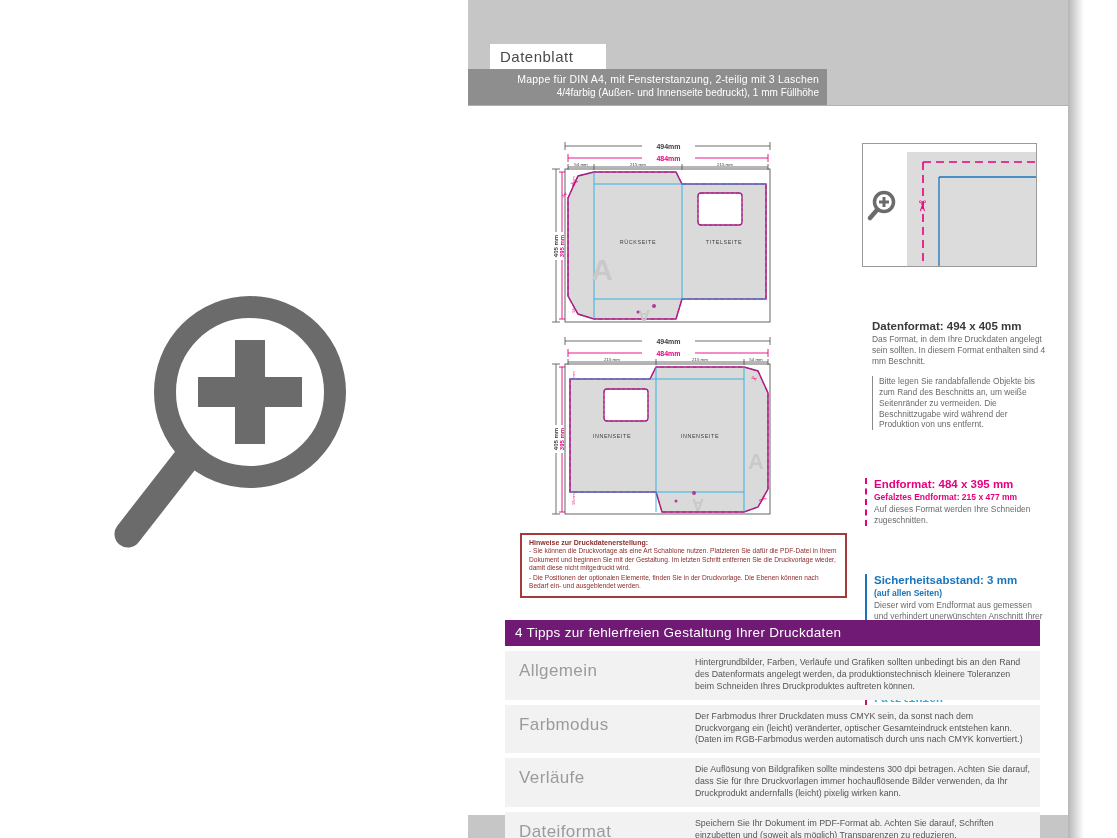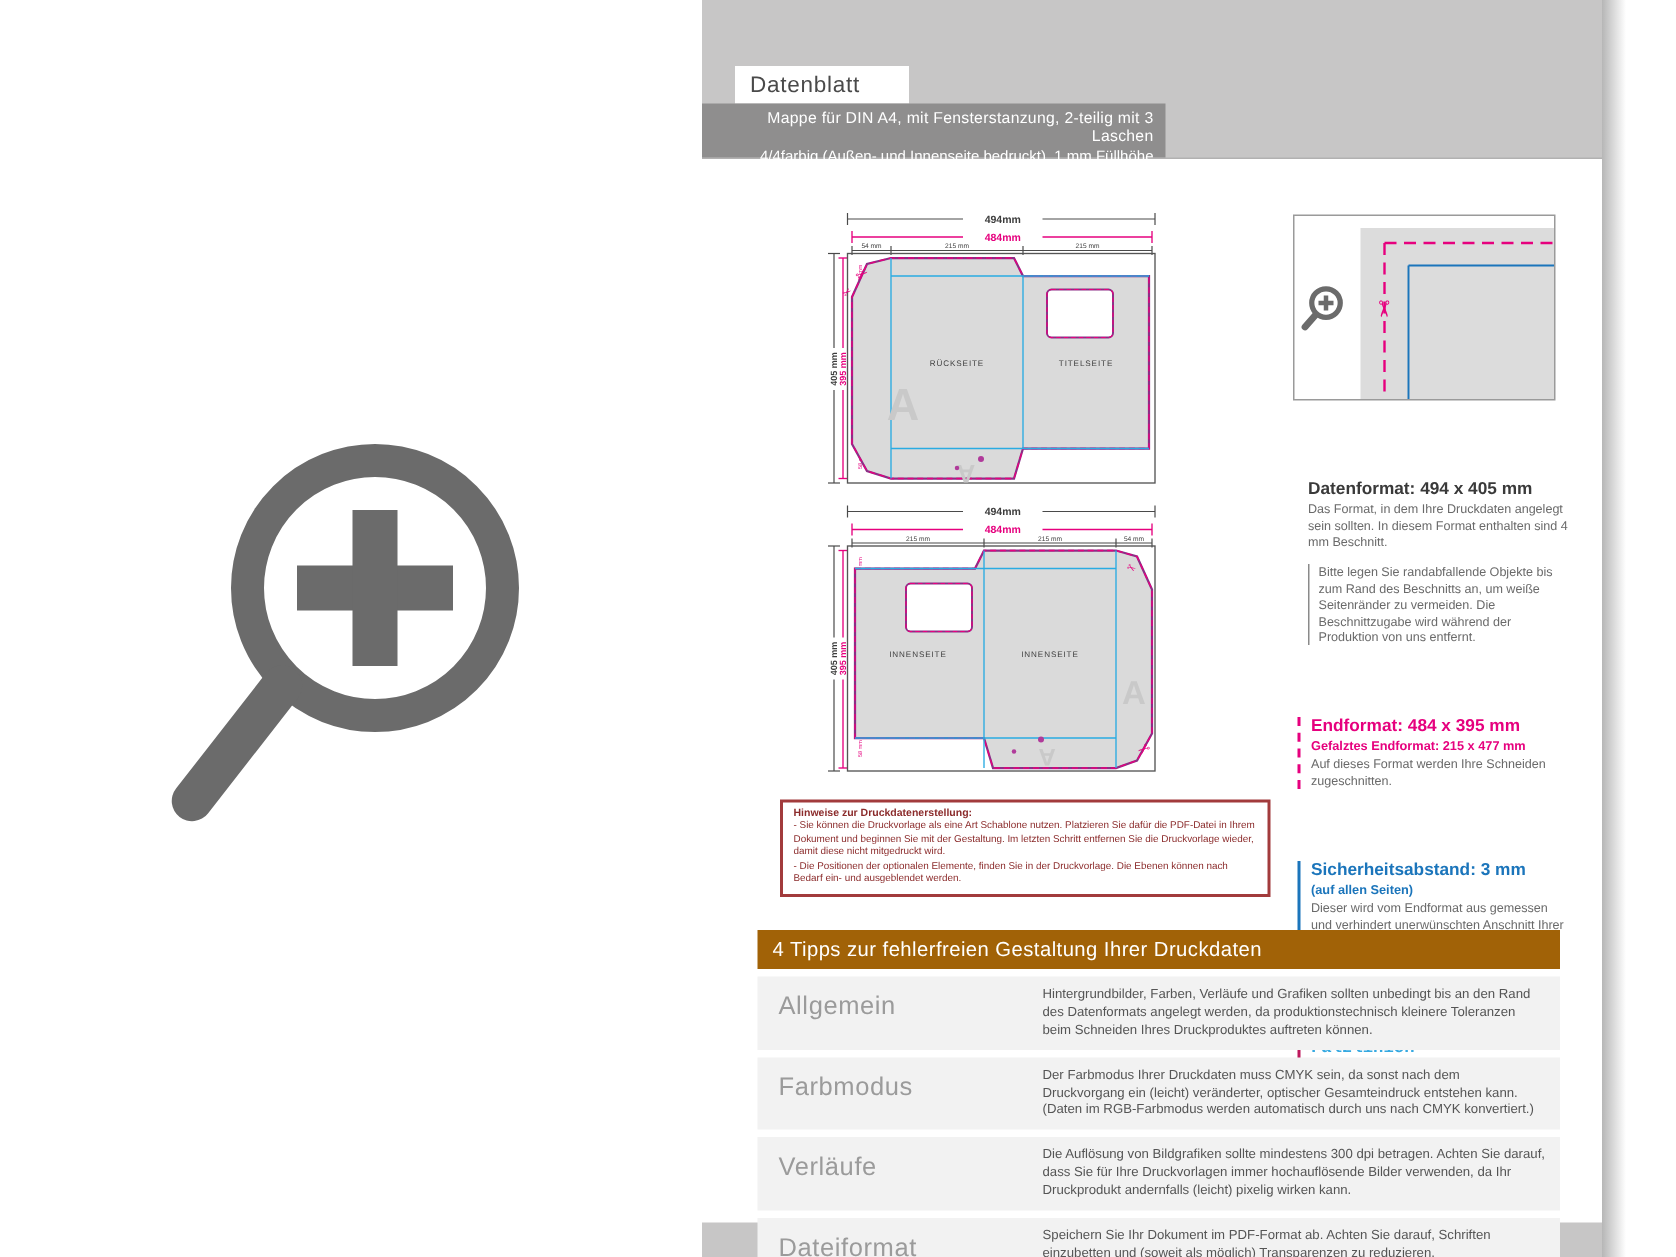--- a/index.html
+++ b/index.html
@@ -11,21 +11,21 @@
   .big-zoom{position:absolute;left:100px;top:272px;}
   
   .page{position:absolute;left:468px;top:0;width:600px;height:838px;background:#ffffff;}
   .page-shadow{position:absolute;left:1068px;top:0;width:16px;height:838px;
     background:linear-gradient(to right,rgba(110,110,110,.5),rgba(255,255,255,0));}
   .band-top{position:absolute;left:0;top:0;width:600px;height:105px;background:#c7c6c6;
     border-bottom:1px solid #b2b1b1;}
   .band-bottom{position:absolute;left:0;bottom:0;width:600px;height:23px;background:#c7c6c6;}
   .sheet-label{position:absolute;left:22px;top:44px;width:116px;height:25px;background:#ffffff;
     color:#4a4a4a;font-size:15px;letter-spacing:.5px;line-height:25px;padding-left:10px;box-sizing:border-box;}
-  .title-bar{position:absolute;left:0;top:69px;width:309px;height:36px;background:#8f8e8e;
+  .title-bar{position:absolute;left:0;top:69px;width:359px;height:36px;background:#8f8e8e;
     color:#ffffff;text-align:right;box-sizing:border-box;padding:4px 8px 0 6px;}
   .title-bar .t1{font-size:10.5px;letter-spacing:.2px;}
   .title-bar .t2{font-size:10px;margin-top:2px;}
   
   .drawing{position:absolute;}
   .dimtext{font-size:7px;font-weight:bold;fill:#3d3d3d;text-anchor:middle;}
   .dimtext-m{font-size:7px;font-weight:bold;fill:#e6007e;text-anchor:middle;}
   .segtext{font-size:4.4px;fill:#3d3d3d;text-anchor:middle;}
   .flaptext{font-size:3.7px;fill:#e6007e;text-anchor:middle;}
   .paneltext{font-size:5.4px;fill:#3f3f3f;letter-spacing:.6px;text-anchor:middle;}
@@ -53,21 +53,21 @@
   .sec-note{margin-top:9px;padding-left:6px;border-left:1.5px solid #8a8a8a;
     font-size:8.4px;color:#6a6a6a;line-height:1.3;}
   .sec-end{border-left:2px dashed #e6007e;}
   .sec-end .ti,.sec-end .sub{color:#e6007e;}
   .sec-safe{border-left:2px solid #1b75bb;}
   .sec-safe .ti,.sec-safe .sub{color:#1b75bb;}
   .sec-falz{border-left:2px solid #be185d;font-family:Liberation Mono, monospace;}
   .sec-falz .ti{color:#36a9e1;}
   
   .tips{position:absolute;left:37px;top:620px;width:535px;}
-  .tips-header{background:#a16207;color:#ffffff;font-size:13.5px;letter-spacing:.3px;
+  .tips-header{background:#701a75;color:#ffffff;font-size:13.5px;letter-spacing:.3px;
     padding:5px 10px 6px 10px;}
   .tip-row{display:flex;background:#f2f2f2;margin-top:5px;padding:6px 0 7px 0;gap:40px;}
   .tip-row .lab{width:150px;flex:none;padding-left:14px;font-size:17px;color:#9b9b9b;
     letter-spacing:.4px;padding-top:4px;box-sizing:border-box;}
   .tip-row .txt{flex:1;padding-right:10px;font-size:8.8px;color:#555555;line-height:1.35;}
 </style>
 </head>
 <body>
 
 <svg class="big-zoom" width="290" height="300" viewBox="0 0 290 300">

